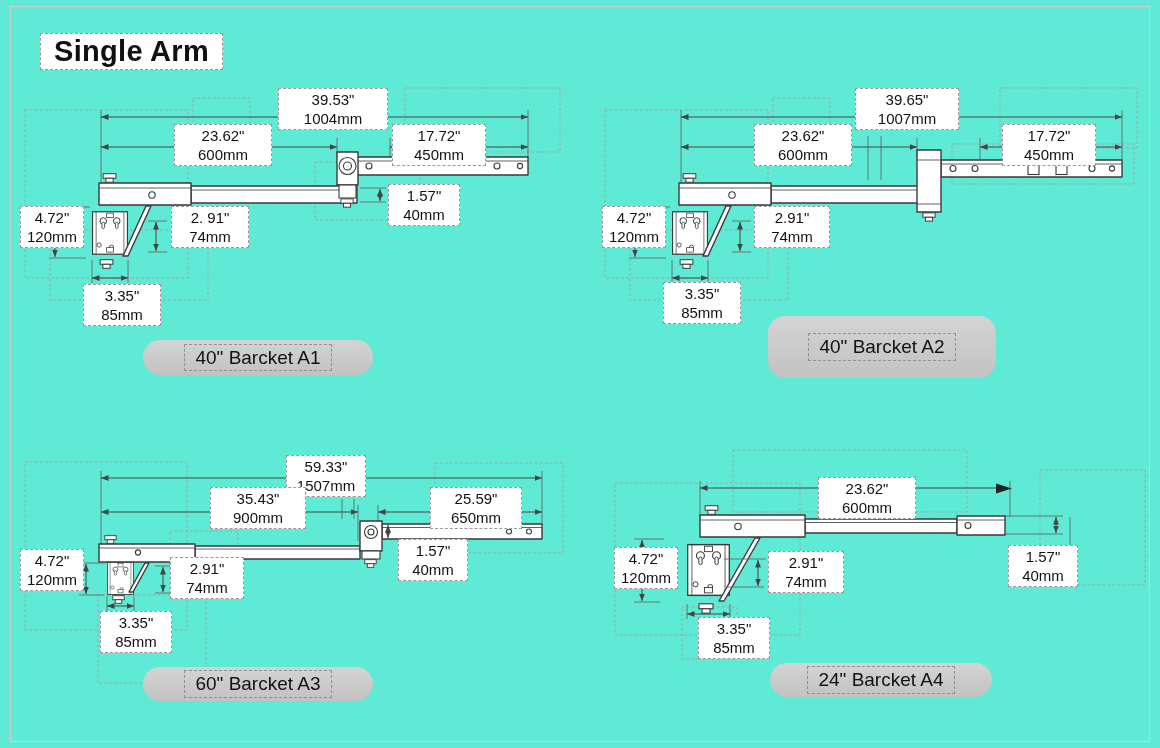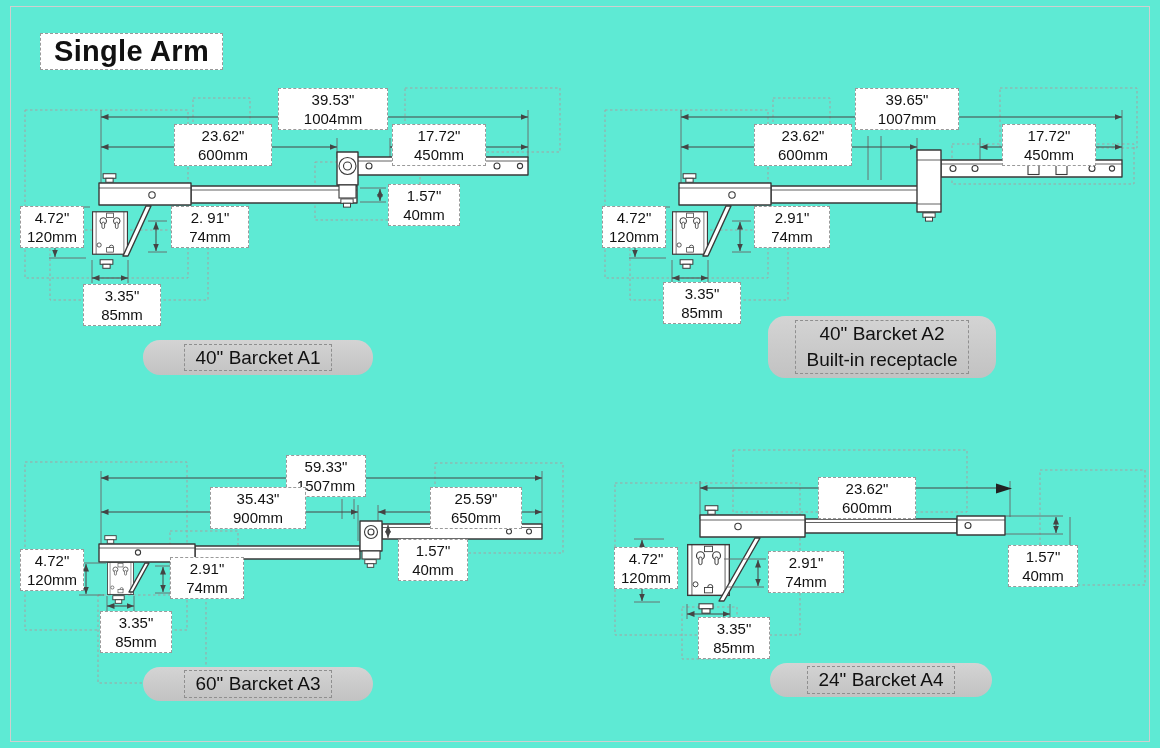--- a/index.html
+++ b/index.html
@@ -238,21 +238,20 @@
       <span>2.91"</span>
       <span>74mm</span>
     </div>
     <div class="dim" style="left:63px;top:202px;width:72px">
       <span>3.35"</span>
       <span>85mm</span>
     </div>
     <div class="pill" style="left:168px;top:236px;width:228px;height:62px">
       <div class="pill-text">
         <span>40" Barcket A2</span>
-        <span>Built-in receptacle</span>
       </div>
     </div>
   </div>
 
   <div class="quad" style="left:20px;top:445px;width:560px;height:260px">
     <svg width="560" height="260" viewBox="0 0 560 260">
       <defs>
         <marker id="m3e" markerWidth="9" markerHeight="7" refX="7.5" refY="3" orient="auto" markerUnits="userSpaceOnUse">
             <path d="M0,0L7.5,3L0,6Z" fill="#444"></path>
           </marker>

